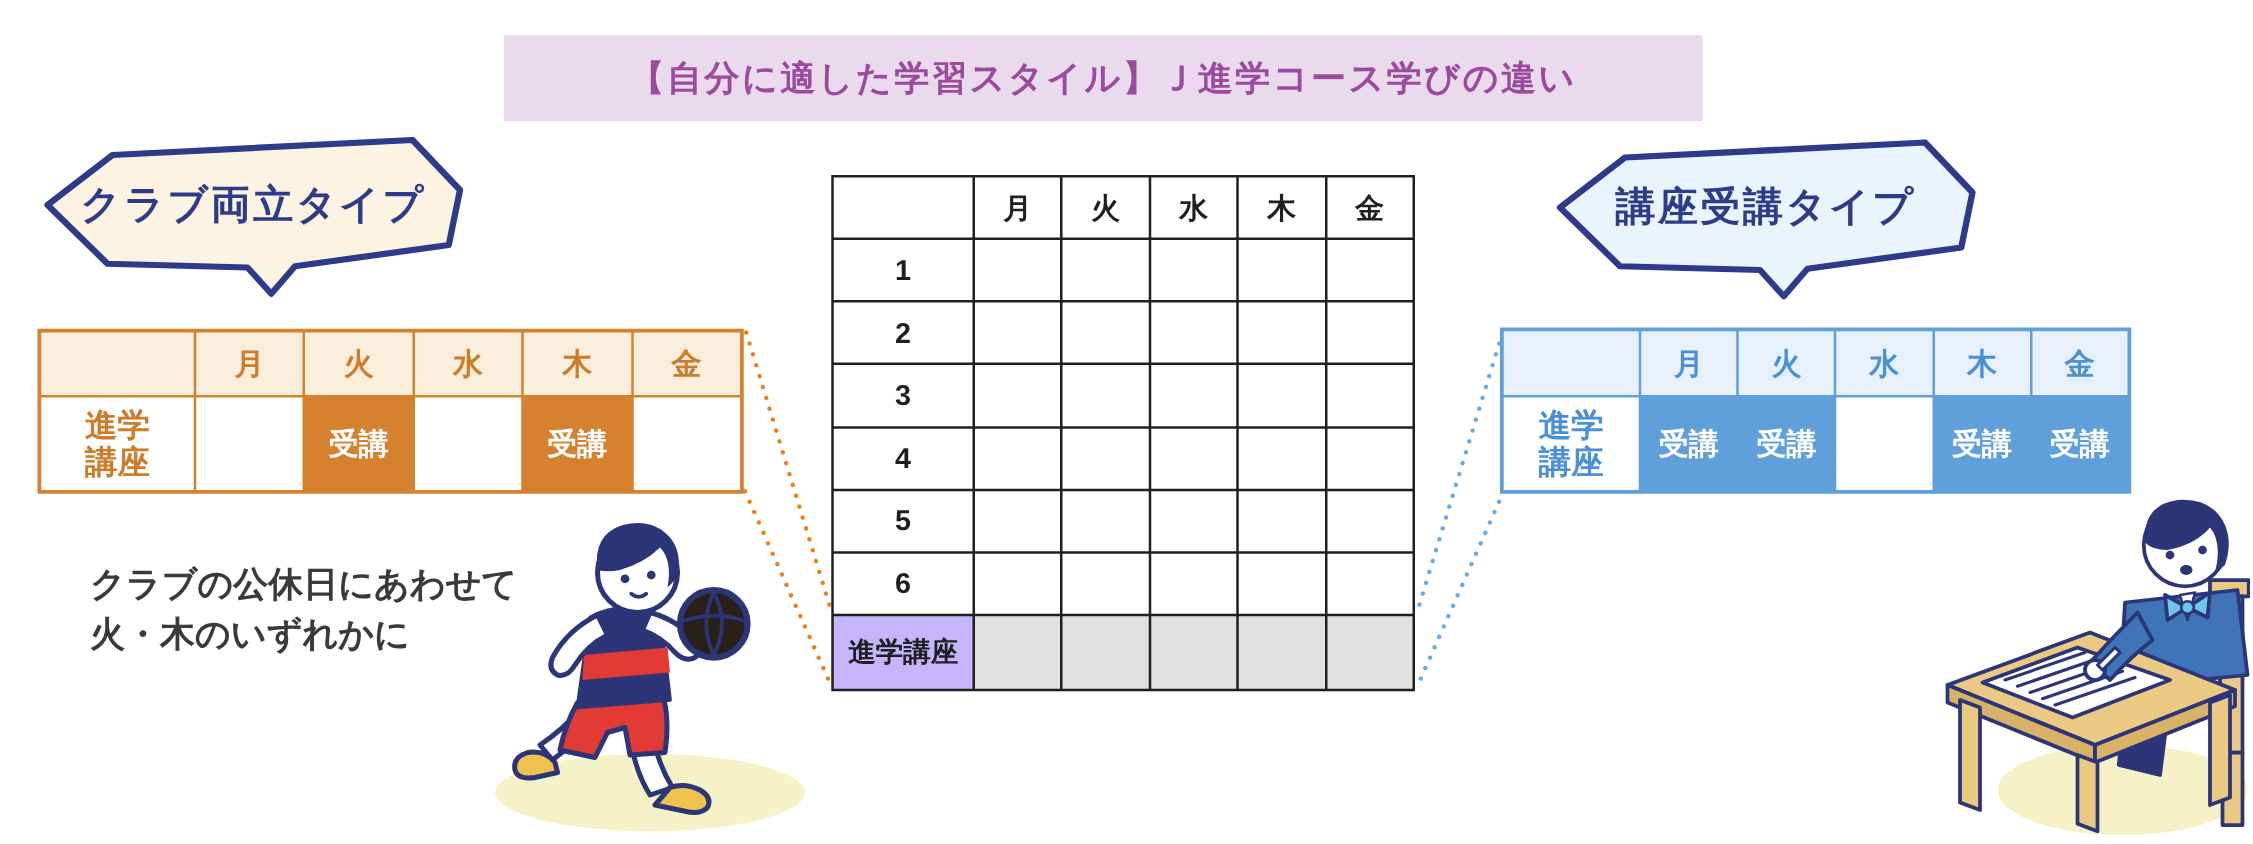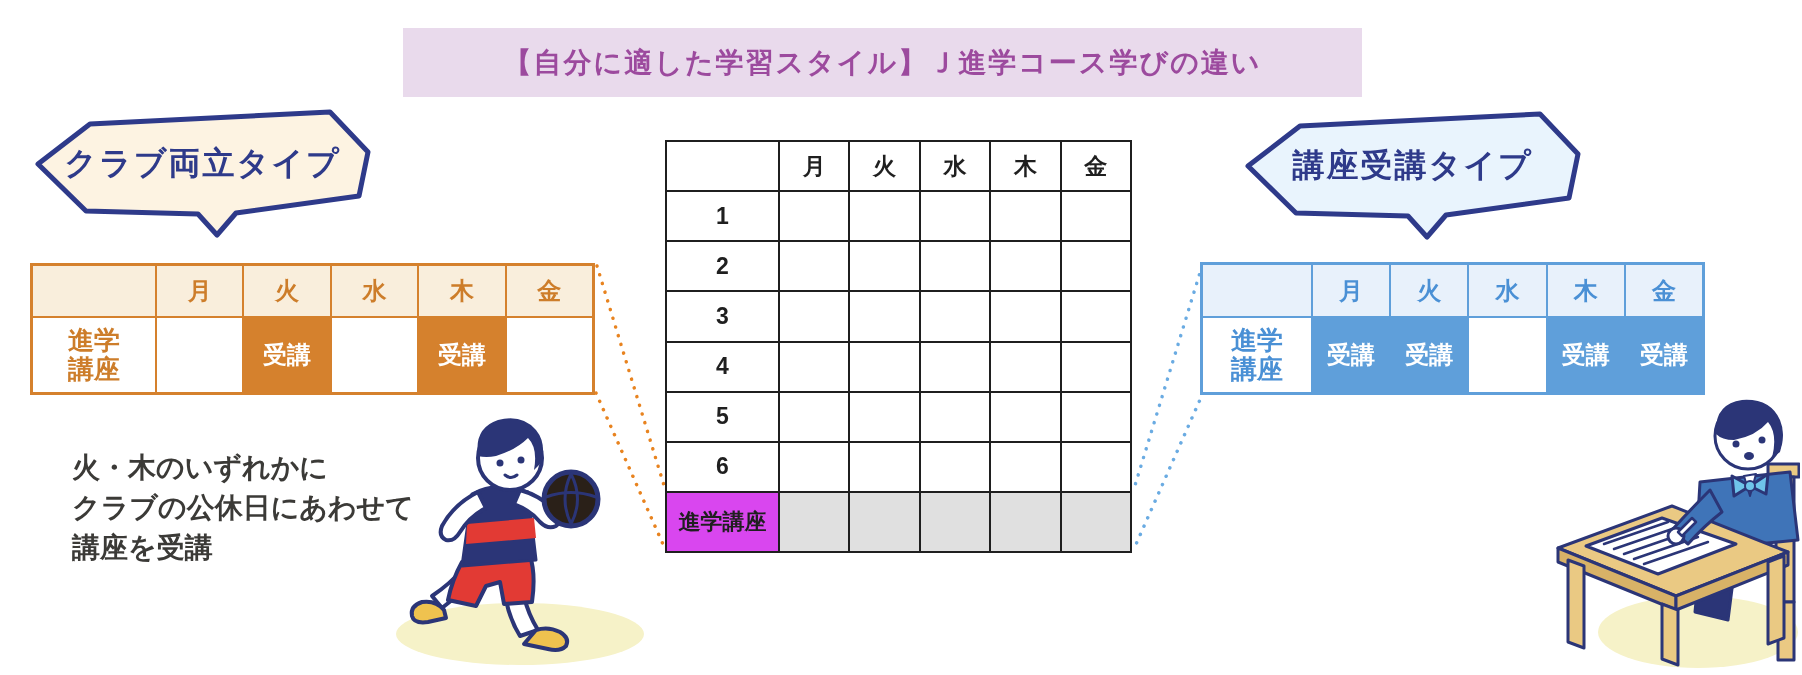--- a/index.html
+++ b/index.html
@@ -33,21 +33,21 @@
             grid-template-columns:122px repeat(5,1fr);grid-template-rows:50px 1fr;}
   .o-hdr{background:#f9eedc;color:#cd7d2a;font-size:24px;}
   .o-label{background:#ffffff;color:#cd7d2a;font-size:26px;flex-direction:column;line-height:1.12;}
   .o-empty{background:#ffffff;}
   .o-fill{background:#d5812d;color:#ffffff;font-size:24px;}
 
   .tbl-center{left:665px;top:140px;width:467px;height:413px;background:#1f1f1f;padding:2px;
               grid-template-columns:111px repeat(5,1fr);grid-template-rows:48px repeat(6,1fr) 58px;}
   .c-cell{background:#ffffff;color:#1f1f1f;font-size:23px;}
   .c-gray{background:#e0e0e0;}
-  .c-bottom-label{background:#d946ef;color:#1f1f1f;font-size:22px;}
+  .c-bottom-label{background:#c4b5fd;color:#1f1f1f;font-size:22px;}
   .class-overlay{position:absolute;left:132px;top:70px;width:303px;height:260px;
                  background:rgba(88,88,88,0.9);display:flex;align-items:center;justify-content:center;
                  color:#ffffff;font-size:30px;font-weight:bold;letter-spacing:3px;}
 
   .tbl-right{left:1200px;top:262px;width:505px;height:133px;background:#5f9fda;padding:3px;
              grid-template-columns:108px repeat(5,1fr);grid-template-rows:51px 1fr;}
   .b-hdr{background:#e8f1fb;color:#4a90d5;font-size:24px;}
   .b-label{background:#ffffff;color:#4a90d5;font-size:26px;flex-direction:column;line-height:1.12;}
   .b-empty{background:#ffffff;}
   .b-fill{background:#5f9fda;color:#ffffff;font-size:24px;}
@@ -181,23 +181,22 @@
       <span>講座</span>
     </div>
     <div class="cell b-fill">受講</div>
     <div class="cell b-fill">受講</div>
     <div class="cell b-empty"></div>
     <div class="cell b-fill">受講</div>
     <div class="cell b-fill">受講</div>
   </div>
 
   <div class="desc desc-left">
+    <div>クラブの公休日にあわせて</div>
     <div>火・木のいずれかに</div>
-    <div>クラブの公休日にあわせて</div>
-    <div>講座を受講</div>
   </div>
 
 
   <svg class="illu illu-left" viewBox="0 0 265 300">
     <ellipse cx="132" cy="266" rx="124" ry="31" fill="#f6f2c8"></ellipse>
     <g stroke="#2b3577" stroke-linejoin="round" stroke-linecap="round">
       <path d="M86 210 Q70 228 54 240 L44 228 Q62 216 76 200 Z" fill="#ffffff" stroke-width="4"></path>
       <path d="M56 242 Q48 232 34 234 Q22 238 24 248 Q26 256 40 254 L58 250 Z" fill="#efc24f" stroke-width="4"></path>
       <path d="M118 232 Q122 252 132 268 L150 262 Q140 246 136 228 Z" fill="#ffffff" stroke-width="4"></path>
       <path d="M148 262 Q160 258 172 264 Q182 270 178 278 Q172 284 160 281 L136 276 Z" fill="#efc24f" stroke-width="4"></path>

